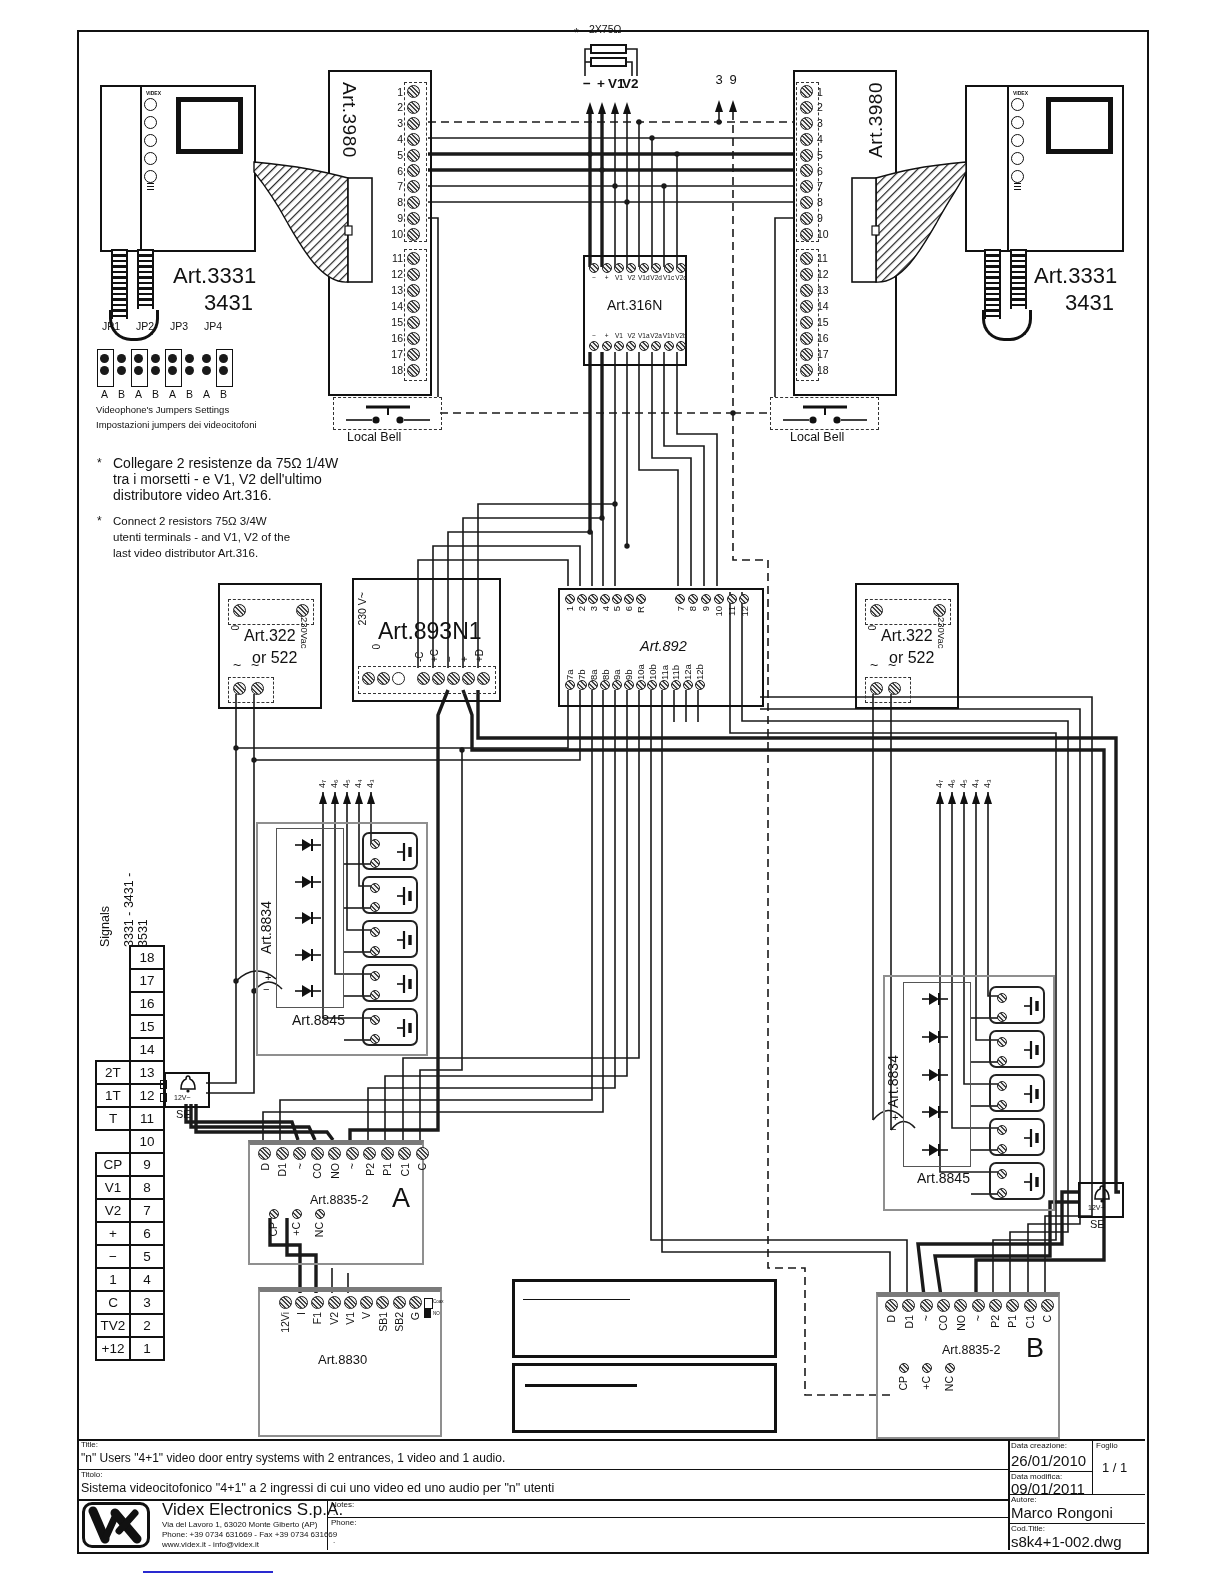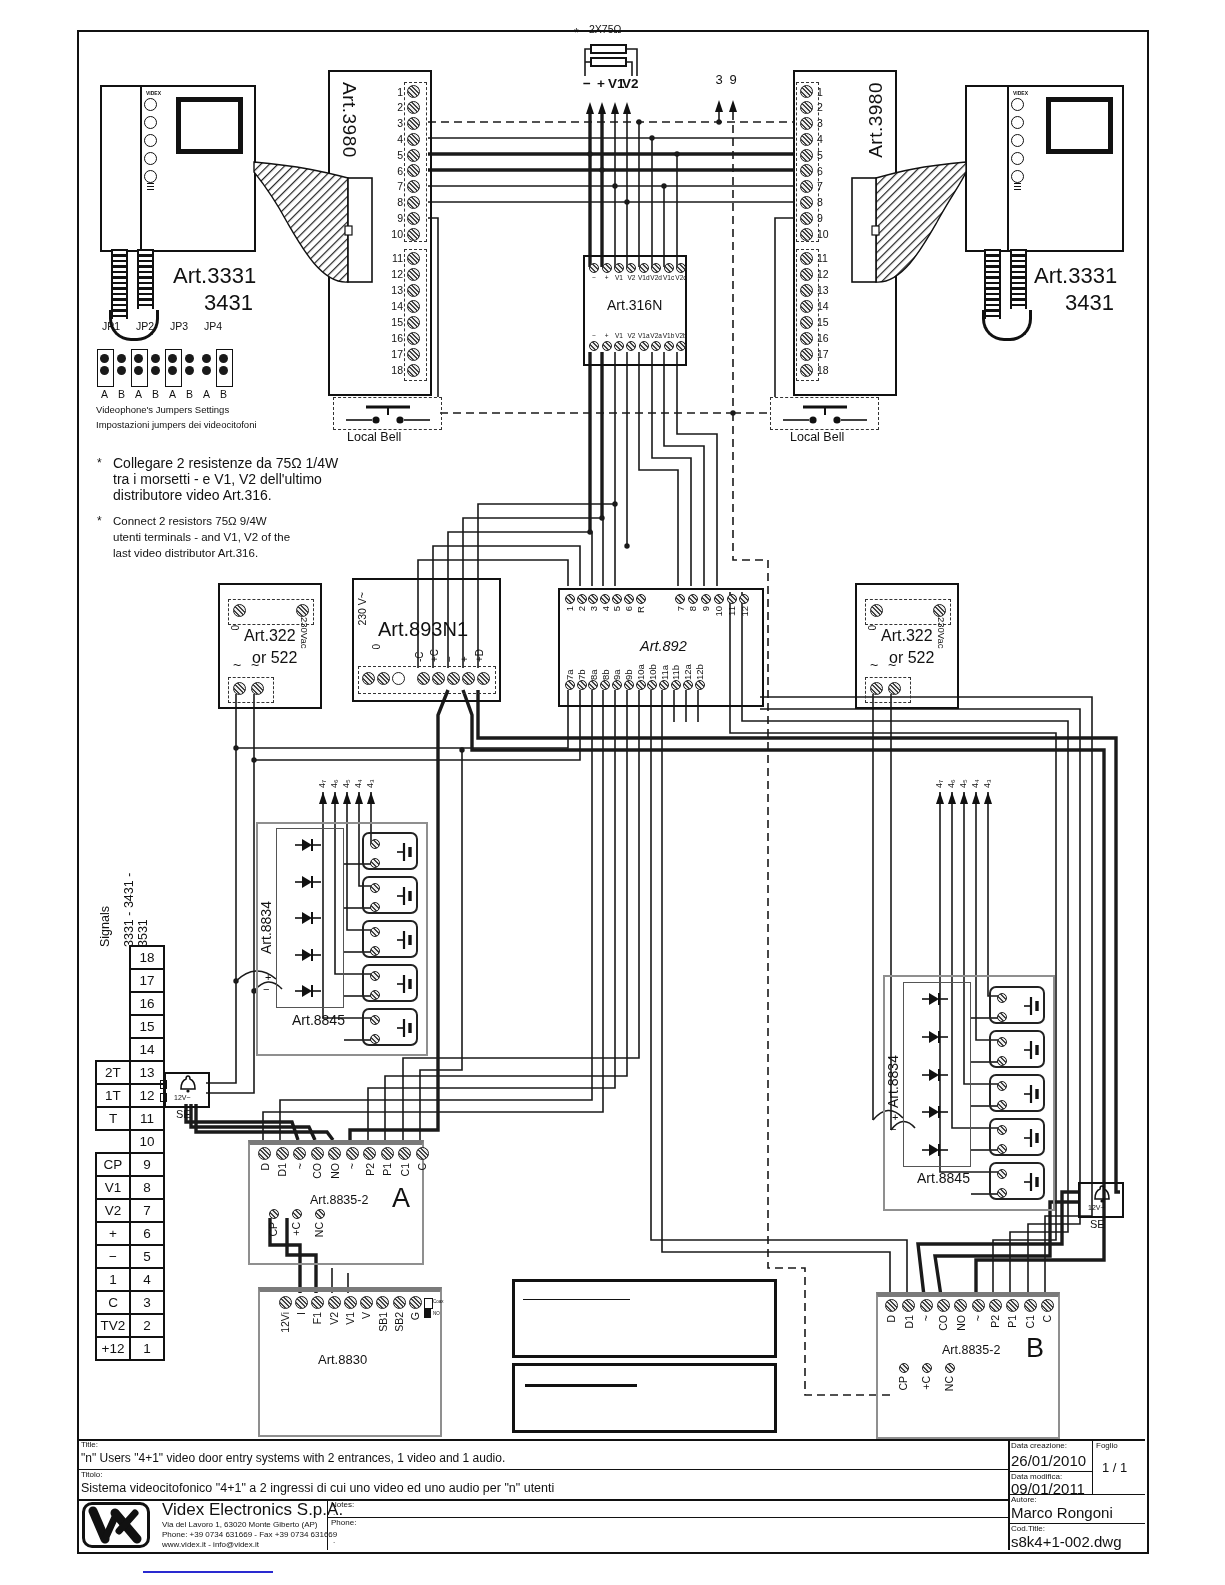--- a/index.html
+++ b/index.html
@@ -299,21 +299,21 @@
   <div class="abs" style="left:97px;top:456px;font-size:12px;">*</div>
   <div class="abs" style="left:113px;top:455px;font-size:14px;line-height:16px;">
 
   <div>Collegare 2 resistenze da  75Ω 1/4W</div>
       <div>tra i morsetti - e V1, V2 dell'ultimo</div>
       <div>distributore video Art.316.</div>
     </div>
   <div class="abs" style="left:97px;top:514px;font-size:12px;">*</div>
   <div class="abs" style="left:113px;top:513px;font-size:11.5px;line-height:16px;">
 
-  <div>Connect 2 resistors  75Ω 9/4W</div>
+  <div>Connect 2 resistors  75Ω 3/4W</div>
       <div>utenti terminals - and V1, V2 of the</div>
       <div>last video distributor Art.316.</div>
     </div>
 
   <div class="mod" style="left:328px;top:70px;width:100px;height:322px;">
     <div class="vtd abs biglab" style="left:8px;top:10px;">Art.3980</div>
     <div class="abs" style="left:58px;top:12px;">
 
     <div class="trow">
           <span class="tnum">1</span>
@@ -652,21 +652,21 @@
     <div class="abs" style="left:32px;top:64px;font-size:16px;">or 522</div>
     <div class="abs" style="left:13px;top:72px;font-size:14px;">~</div>
     <div class="abs" style="left:31px;top:72px;font-size:14px;">~</div>
     <div class="dashedbox" style="left:8px;top:92px;width:44px;height:24px;"></div>
     <span class="screw abs" style="left:13px;top:97px;"></span>
     <span class="screw abs" style="left:31px;top:97px;"></span>
   </div>
 
   <div class="mod" style="left:352px;top:578px;width:145px;height:120px;">
     <div class="vt abs" style="left:2px;top:12px;font-size:10.5px;">230 V~</div>
-    <div class="abs" style="left:24px;top:38px;font-size:20px;">Art.893N1</div>
+    <div class="abs" style="left:24px;top:38px;font-size:23px;">Art.893N1</div>
     <div class="vt abs" style="left:17px;top:64px;font-size:10px;">0</div>
     <div class="abs" style="left:60px;top:56px;display:flex;">
 
     <span class="vt" style="width:15px;height:26px;font-size:10px;text-align:left;">-C</span>
         <span class="vt" style="width:15px;height:26px;font-size:10px;text-align:left;">+C</span>
         <span class="vt" style="width:15px;height:26px;font-size:10px;text-align:left;">−</span>
         <span class="vt" style="width:15px;height:26px;font-size:10px;text-align:left;">+</span>
         <span class="vt" style="width:15px;height:26px;font-size:10px;text-align:left;">+D</span>
       </div>
     <div class="dashedbox" style="left:4px;top:86px;width:136px;height:26px;"></div>

